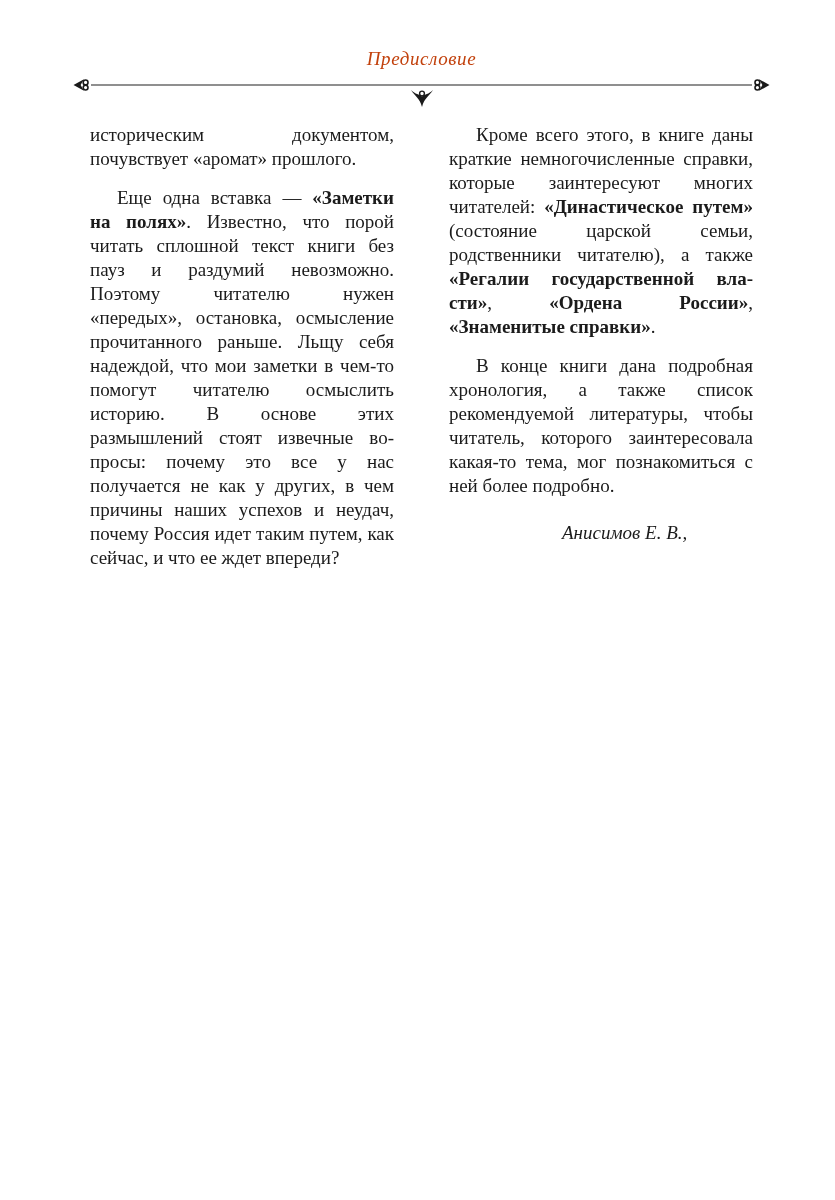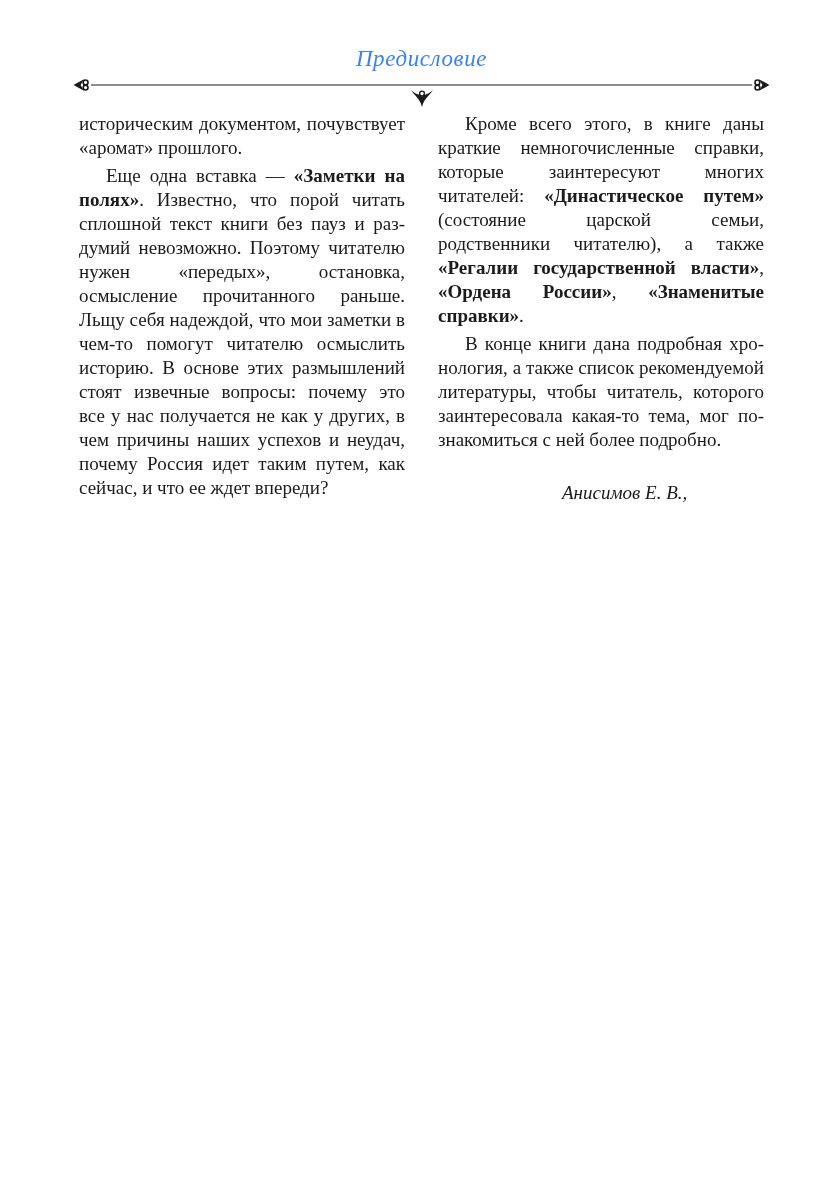--- a/index.html
+++ b/index.html
@@ -20,24 +20,24 @@
   
   .page-header {
     position: absolute;
     top: 48px;
     left: 73px;
     right: 65px;
   }
   .running-title {
     text-align: center;
     font-style: italic;
-    font-size: 23px;
+    font-size: 19px;
     line-height: 22px;
     letter-spacing: 0.6px;
-    color: #3b82f6;
+    color: #c2410c;
     margin-bottom: 7px;
   }
   .rule-row {
     display: flex;
     align-items: center;
     height: 16px;
   }
   .rule-line {
     flex: 1 1 auto;
     height: 2px;
@@ -67,32 +67,32 @@
     column-gap: 25px;
   }
   .col {
     font-size: 19px;
     line-height: 24px;
     text-align: justify;
     hyphens: manual;
     -webkit-hyphens: manual;
   }
   .col p {
-    margin: 4px;
+    margin: 15px;
   }
   .col p.indent {
     text-indent: 27px;
   }
   .col b {
     font-weight: bold;
   }
 
   
   .signature {
-    margin-top: 28px;
+    margin-top: 22px;
     padding-left: 128px;
     font-style: italic;
     font-size: 19px;
     line-height: 25px;
     text-align: left;
   }
 </style>
 </head>
 <body>
 

